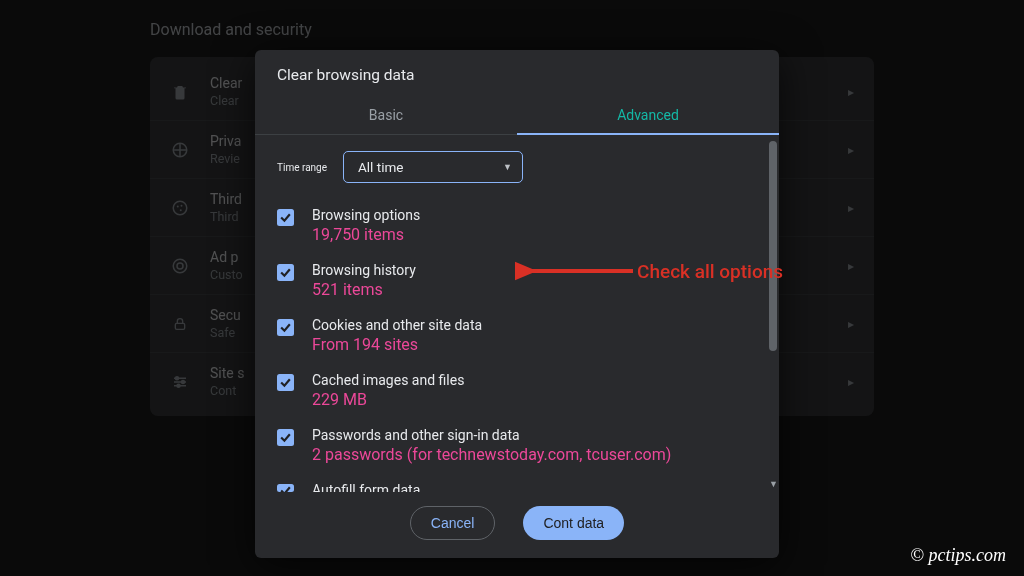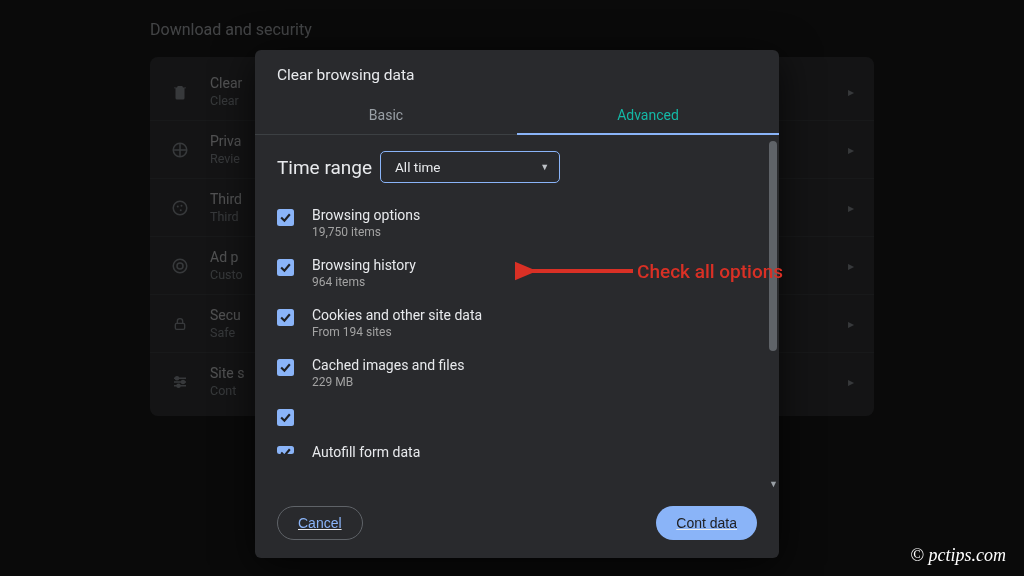--- a/index.html
+++ b/index.html
@@ -106,21 +106,21 @@
     right: -1px;
     color: #9aa0a6;
     font-size: 9px;
   }
   .scrollbar-arrow.down { bottom: -3px; }
 
   .time-row {
     display: flex; align-items: center;
     margin-bottom: 16px;
   }
-  .time-label { font-size: 19px; color: #e8eaed; margin-right: 8px; }
+  .time-label { font-size: 10px; color: #e8eaed; margin-right: 16px; }
   .dropdown {
     display: flex; align-items: center;
     border: 1.8px solid #8ab4f8;
     border-radius: 5px;
     padding: 7px 10px 7px 14px;
     min-width: 180px;
     cursor: pointer;
     justify-content: space-between;
     color: #e8eaed;
     font-size: 13.5px;
@@ -139,28 +139,27 @@
     background: #8ab4f8;
     margin-right: 18px;
     margin-top: 2px;
     display: flex; align-items: center; justify-content: center;
     cursor: pointer;
     flex-shrink: 0;
   }
   .checkbox svg { width: 13px; height: 13px; }
   .check-texts { flex: 1; }
   .check-title { font-size: 14px; color: #e8eaed; }
-  .check-sub { font-size: 12px; color: #a3a3a3; margin-top: 2px; }
+  .check-sub { font-size: 16px; color: #ec4899; margin-top: 2px; }
 
   .modal-footer {
     display: flex;
-    justify-content: space-between;
+    justify-content: center;
     gap: 28px;
     padding: 14px 22px 18px 22px;
-    text-decoration: underline;
   }
   .btn {
     padding: 8px 20px;
     border-radius: 18px;
     font-size: 14px;
     cursor: pointer;
     border: none;
   }
   .btn-cancel {
     background: transparent;
@@ -316,21 +315,21 @@
       </div>
 
       <div class="check-row">
         <span class="checkbox">
           <svg viewBox="0 0 24 24" fill="none" stroke="#202124" stroke-width="4">
               <polyline points="4 12 10 18 20 6"></polyline>
             </svg>
         </span>
         <div class="check-texts">
           <div class="check-title">Browsing history</div>
-          <div class="check-sub">964 items</div>
+          <div class="check-sub">521 items</div>
         </div>
       </div>
 
       <div class="check-row">
         <span class="checkbox">
           <svg viewBox="0 0 24 24" fill="none" stroke="#202124" stroke-width="4">
               <polyline points="4 12 10 18 20 6"></polyline>
             </svg>
         </span>
         <div class="check-texts">
@@ -350,20 +349,24 @@
           <div class="check-sub">229 MB</div>
         </div>
       </div>
 
       <div class="check-row">
         <span class="checkbox">
           <svg viewBox="0 0 24 24" fill="none" stroke="#202124" stroke-width="4">
               <polyline points="4 12 10 18 20 6"></polyline>
             </svg>
         </span>
+        <div class="check-texts">
+          <div class="check-title">Passwords and other sign-in data</div>
+          <div class="check-sub">2 passwords (for technewstoday.com, tcuser.com)</div>
+        </div>
       </div>
 
       <div class="check-row" style="padding-bottom:0">
         <span class="checkbox" style="height:8px;overflow:hidden;align-items:flex-start">
           <svg viewBox="0 0 24 24" fill="none" stroke="#202124" stroke-width="4">
               <polyline points="4 12 10 18 20 6"></polyline>
             </svg>
         </span>
         <div class="check-texts">
           <div class="check-title">Autofill form data</div>

